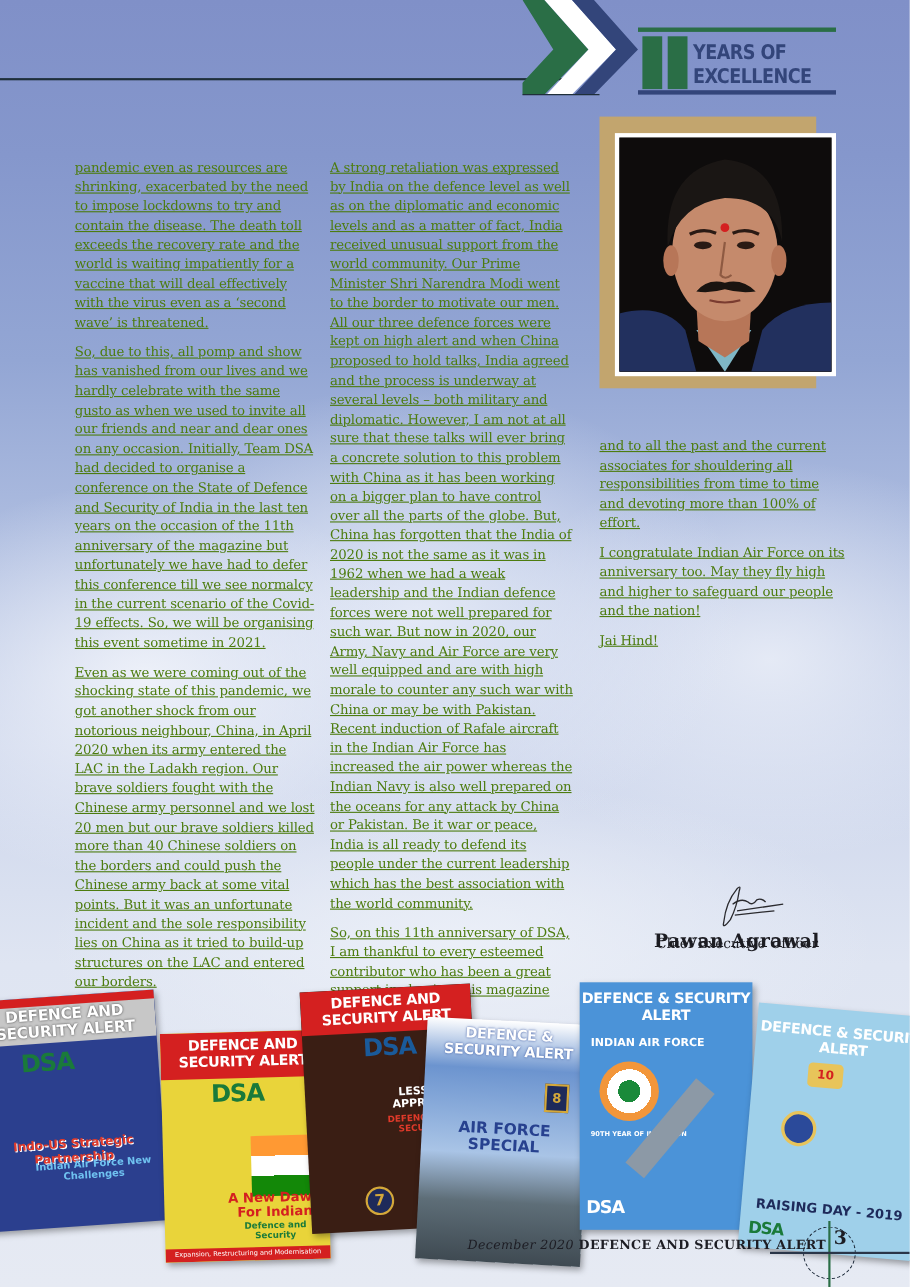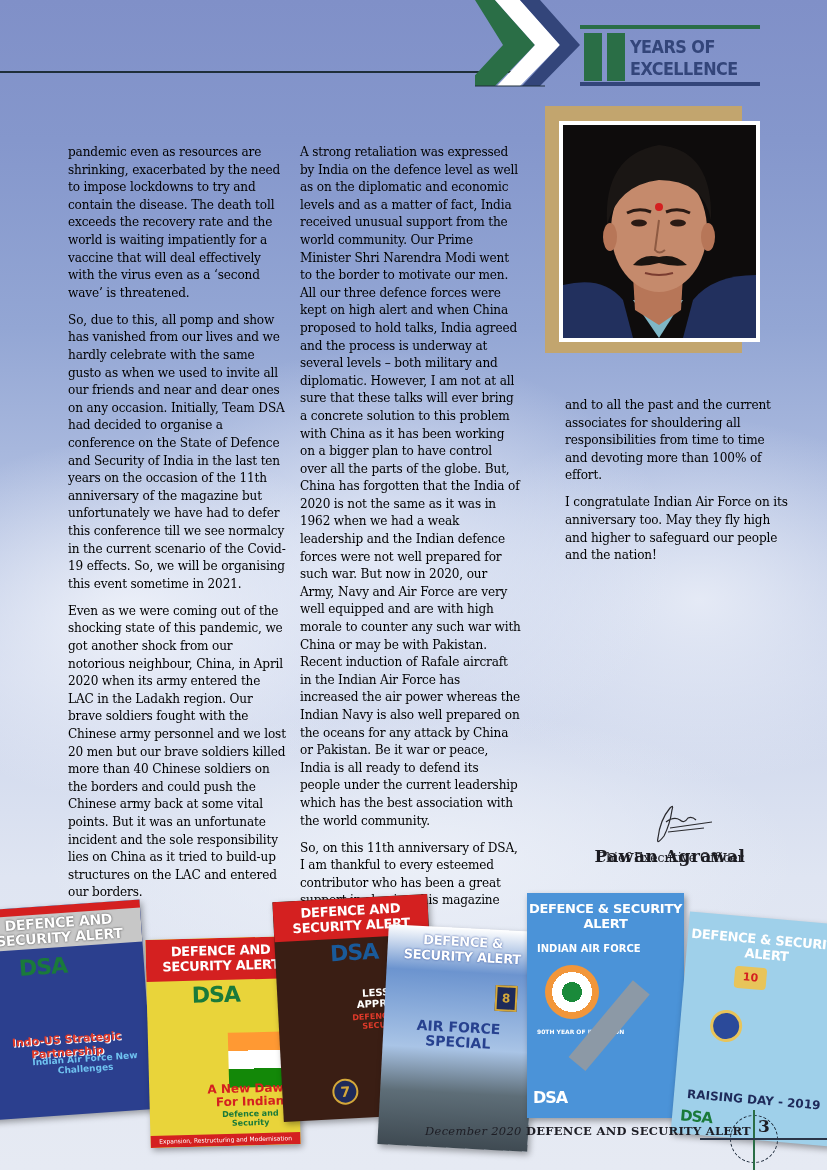--- a/index.html
+++ b/index.html
@@ -26,27 +26,28 @@
   .badge .tagline {
     position: absolute; left: 50px; top: 22px;
     font-family: "DejaVu Sans", sans-serif; font-weight: bold;
     color: #33457a; font-size: 16px; line-height: 19px; letter-spacing: -0.5px;
     transform: scaleY(1.15); transform-origin: top left;
   }
 
   
   .col {
     position: absolute; top: 144px;
-    font-size: 12.1px; line-height: 17.6px; color: #000000;
+    font-size: 12.1px; line-height: 17.6px; color: #4d7c0f;
     letter-spacing: -0.15px;
+    text-decoration: underline;
   }
   .col p { margin-bottom: 9.5px; }
   .col1 { left: 68px; width: 220px; }
   .col2 { left: 300px; width: 222px; }
-  .col3 { left: 545px; top: 397px; width: 225px; margin-left: 20px; }
+  .col3 { left: 545px; top: 397px; width: 225px; }
 
   
   .photo-back { position: absolute; left: 545px; top: 106px; width: 197px; height: 247px; background: #c2a56e; }
   .photo-frame { position: absolute; left: 559px; top: 121px; width: 201px; height: 221px; background: #fff; padding: 4px; }
   .photo {
     width: 100%; height: 100%; overflow: hidden; position: relative;
     background: #0d0c0c;
   }
 
   
@@ -136,20 +137,21 @@
 
       <path d="M70,140 Q80,128 96,132 Q112,128 124,140 Q110,142 96,138 Q82,142 70,140 Z" fill="#1a1410"></path>
       <path d="M82,148 Q96,152 110,148" stroke="#7a3c30" stroke-width="2" fill="none"></path>
     </svg>
   </div>
 </div>
 
 <div class="col col3">
   <p>and to all the past and the current associates for shouldering all responsibilities from time to time and devoting more than 100% of effort.</p>
   <p>I congratulate Indian Air Force on its anniversary too. May they fly high and higher to safeguard our people and the nation!</p>
+  <p>Jai Hind!</p>
 </div>
 
 <svg class="sig" viewBox="0 0 80 46">
   <path d="M30,8 Q20,20 18,38 Q16,46 24,36 Q30,24 32,10 Q34,4 30,8 Z M26,22 Q34,16 40,20 Q44,24 48,18 Q52,16 56,20 M30,28 L72,22 M28,32 L64,28" stroke="#2a2a2e" stroke-width="1.2" fill="none"></path>
 </svg>
 <div class="sig-name">Pawan Agrawal</div>
 <div class="sig-title">Chief Executive Officer</div>
 
 <div class="mag" style="left:-18px; top:905px; width:165px; height:210px; background:#2b3f8e; transform:rotate(-4deg);">
   <div style="position:absolute;left:0;right:0;top:0;height:42px;background:#c7c7c7;"></div>

